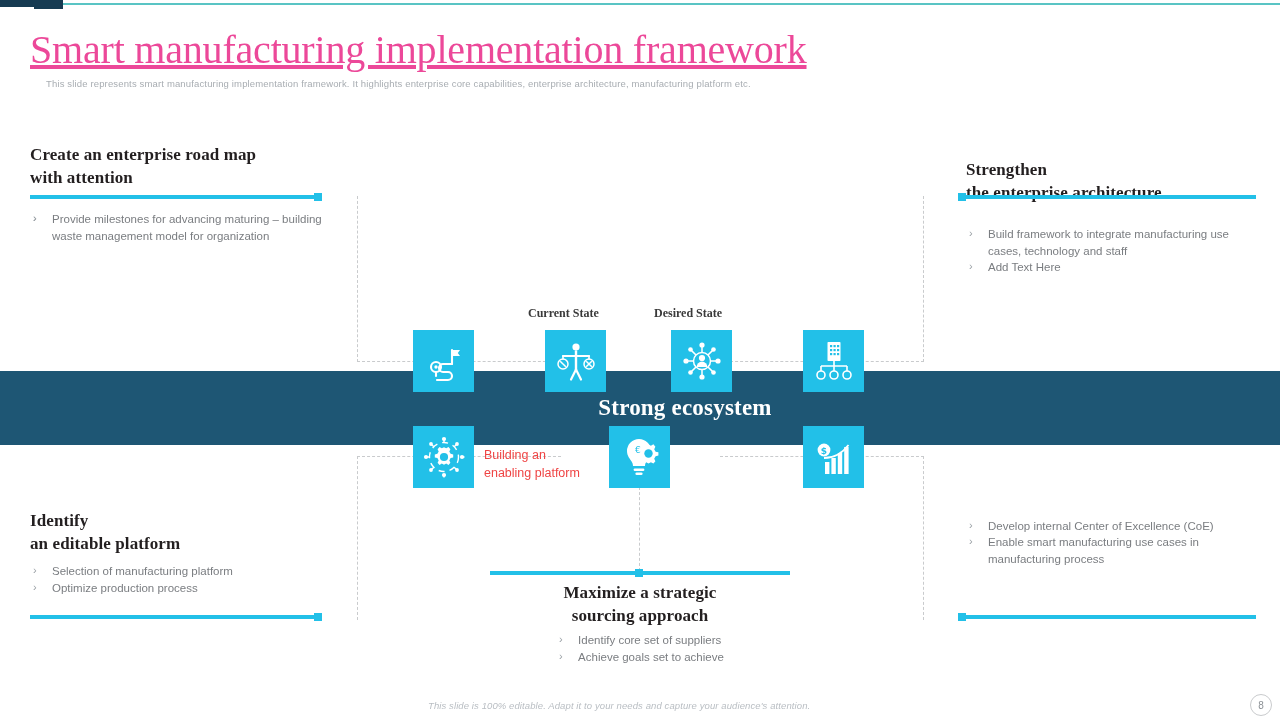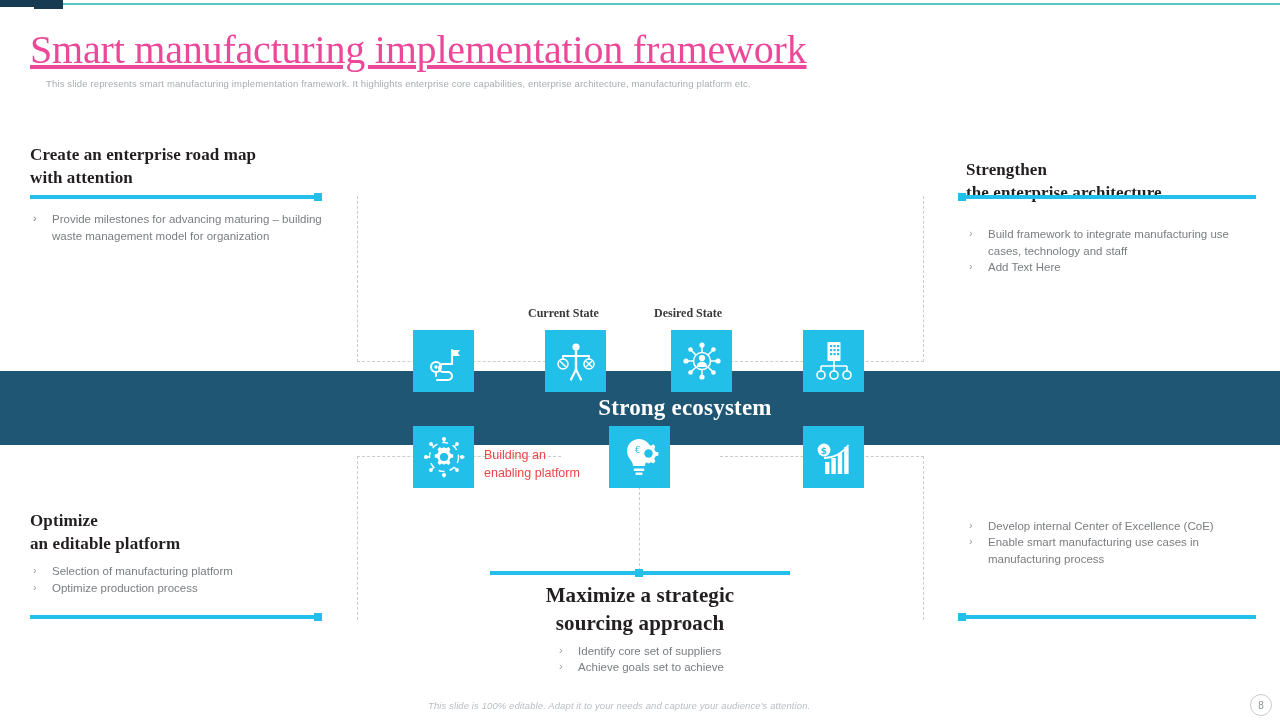--- a/index.html
+++ b/index.html
@@ -138,21 +138,21 @@
   .bar-bl { left:30px; top:615px; width:290px; }
   .node-bl { left:314px; top:613px; }
 
   .blk-br { left:966px; top:510px; width:292px; }
   .blk-br ul { margin-top:8px; }
   .bar-br { left:962px; top:615px; width:294px; }
   .node-br { left:958px; top:613px; }
 
   
   .blk-bc { left:490px; top:582px; width:300px; text-align:center; }
-  .blk-bc h3 { text-align:center; font-size:21px; }
+  .blk-bc h3 { text-align:center; font-size:17px; }
   .blk-bc ul { margin-top:5px; display:inline-block; text-align:left; }
   .bar-bc { left:490px; top:571px; width:300px; }
   .node-bc { left:635px; top:569px; }
 
   
   .footer-note {
     position:absolute; left:428px; top:700px;
     font-size:9.5px; color:#b9bec3; letter-spacing:0.1px;
     white-space:nowrap;
     font-style:italic;
@@ -343,21 +343,21 @@
     <ul>
       <li><span class="chev">›</span><span>Build framework  to integrate manufacturing use cases, technology  and staff</span></li>
       <li><span class="chev">›</span><span>Add Text Here</span></li>
     </ul>
   </div>
   <div class="accent-bar bar-tr"></div>
   <div class="accent-node node-tr"></div>
 
   <div class="block blk-bl">
     <h3>
-      <span>Optimize</span><br>
+      <span>Identify</span><br>
       <span>an editable platform</span>
     </h3>
     <ul>
       <li><span class="chev">›</span><span>Selection of manufacturing  platform</span></li>
       <li><span class="chev">›</span><span>Optimize production  process</span></li>
     </ul>
   </div>
   <div class="accent-bar bar-bl"></div>
   <div class="accent-node node-bl"></div>
 

